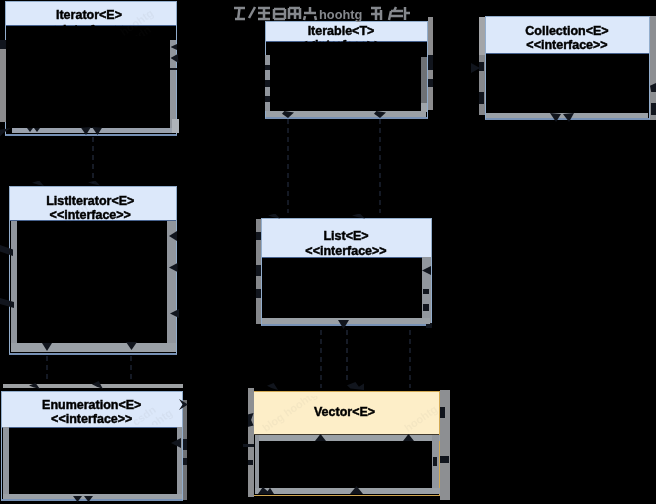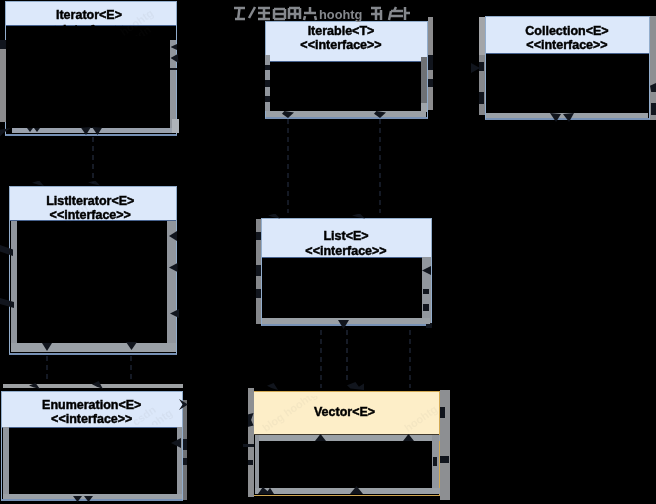--- a/index.html
+++ b/index.html
@@ -13,21 +13,21 @@
   .m{position:absolute;background:#11151d;}
 </style>
 </head>
 <body>
 
 <div class="box" style="left:5px;top:1px;width:172px;height:134.5px;border-width:1.5px 1.5px 2.5px;">
   <div class="hd" style="height:24px;padding-top:5.9px;line-height:15.6px;padding-right:4px;">Iterator&lt;E&gt;<br>&lt;&lt;interface&gt;&gt;</div>
 </div>
 
 <div class="box" style="left:264.5px;top:21px;width:163px;height:97.5px;border-width:1.5px 1.5px 2px;">
-  <div class="hd" style="height:40px;padding-top:1.8px;padding-right:10px;">Iterable&lt;T&gt;<br>&lt;&lt;interface&gt;&gt;</div>
+  <div class="hd" style="height:20px;padding-top:1.8px;padding-right:10px;">Iterable&lt;T&gt;<br>&lt;&lt;interface&gt;&gt;</div>
 </div>
 
 <div class="box" style="left:484.5px;top:16px;width:165px;height:103.5px;border-width:1.5px 1.5px 2px;">
   <div class="hd" style="height:37px;padding-top:6.6px;">Collection&lt;E&gt;<br>&lt;&lt;interface&gt;&gt;</div>
 </div>
 
 <div class="box" style="left:9px;top:185.5px;width:167.5px;height:169.5px;border-width:1.5px 1.5px 2.5px;">
   <div class="hd" style="height:34.5px;padding-top:7.2px;padding-right:5px;">ListIterator&lt;E&gt;<br>&lt;&lt;interface&gt;&gt;</div>
 </div>
 

